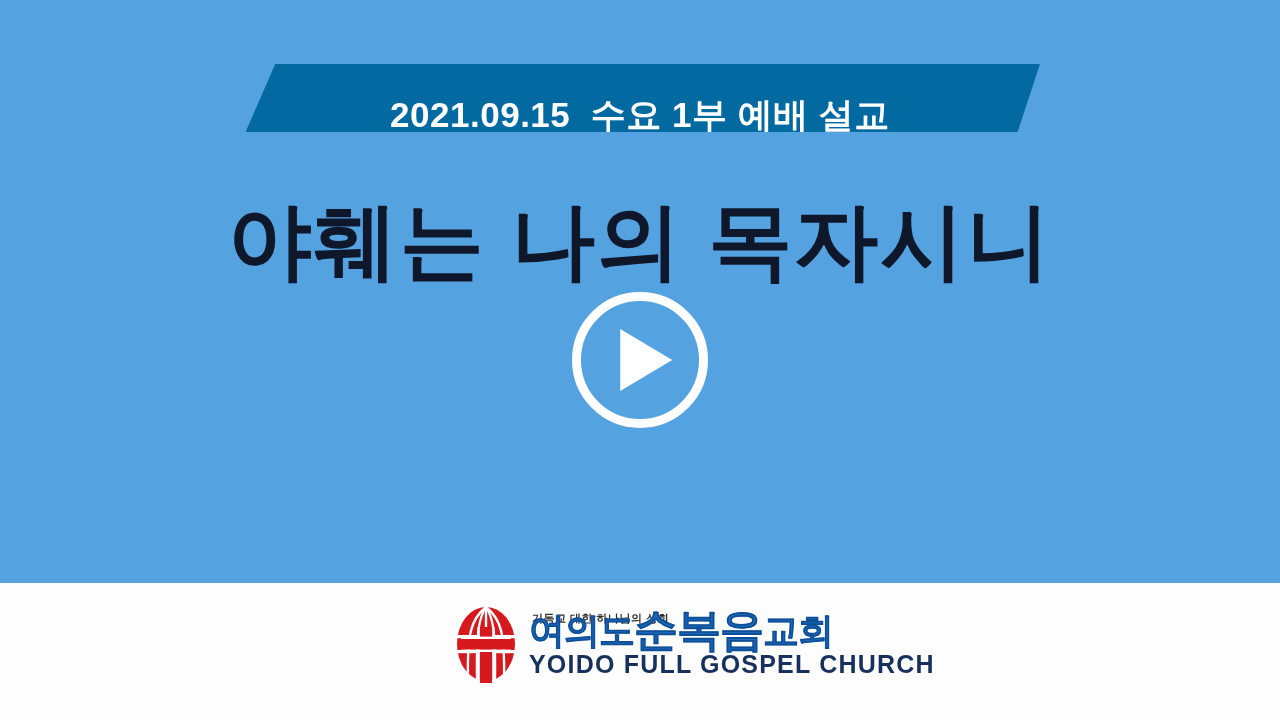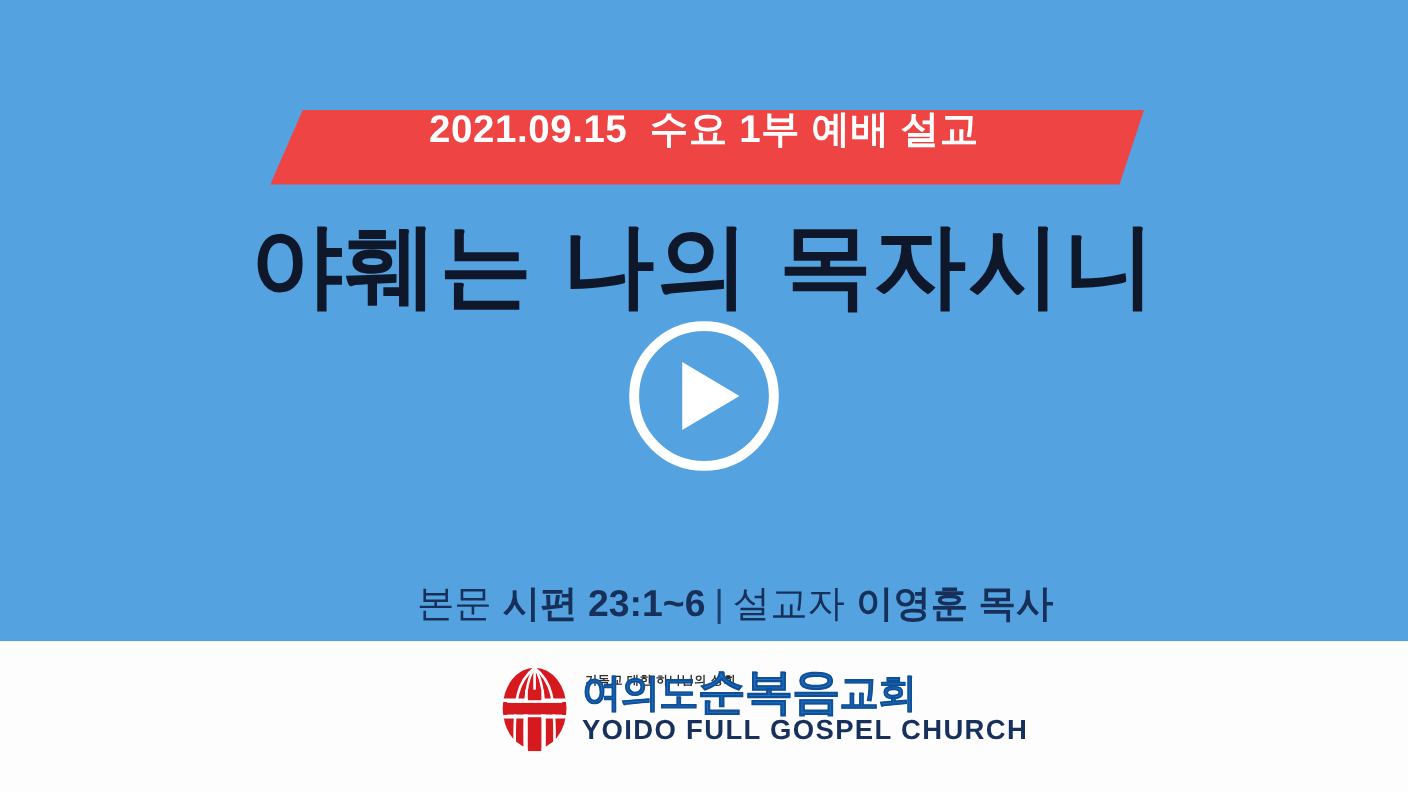--- a/index.html
+++ b/index.html
@@ -30,28 +30,28 @@
     width: 1280px;
     height: 583px;
     background: #54a2e0;
     overflow: hidden;
   }
 
   
   .date-banner {
     position: absolute;
     left: 240px;
-    top: 100px;
+    top: 64px;
     width: 800px;
     height: 68px;
-    background: #ef4444;
+    background: #0369a1;
     -webkit-clip-path: polygon(4.4% 0%, 100% 0%, 97.2% 100%, 0.7% 100%);
     clip-path: polygon(4.4% 0%, 100% 0%, 97.2% 100%, 0.7% 100%);
     display: flex;
-    align-items: flex-start;
+    align-items: flex-end;
     justify-content: center;
   }
   .date-banner-text {
     color: #ffffff;
     font-size: 35px;
     font-weight: 700;
     letter-spacing: 0.5px;
     white-space: pre;
     line-height: 1;
   }
@@ -193,23 +193,20 @@
     <div class="date-banner">
       <span class="date-banner-text">2021.09.15  수요 1부 예배 설교</span>
     </div>
 
     <div class="sermon-title">야훼는 나의 목자시니</div>
 
     <div class="play-button">
       <div class="play-triangle"></div>
     </div>
 
-    <div class="meta-line">
-      <span class="meta-label">본문</span><span class="meta-gap"></span><span class="meta-value">시편 23:1~6</span><span class="meta-sep">|</span><span class="meta-label">설교자</span><span class="meta-gap"></span><span class="meta-value">이영훈 목사</span>
-    </div>
 
   </div>
 
   <div class="footer">
     <div class="logo">
 
       <svg class="logo-emblem" viewBox="0 0 62 78">
         <ellipse cx="31" cy="39" rx="29" ry="37" fill="#d6191f"></ellipse>
         <path d="M31 2 C31 2 31 76 31 76" stroke="#ffffff" stroke-width="2.4" fill="none"></path>
         <path d="M31 2 C16 14 12 28 13 76" stroke="#ffffff" stroke-width="2.4" fill="none"></path>

